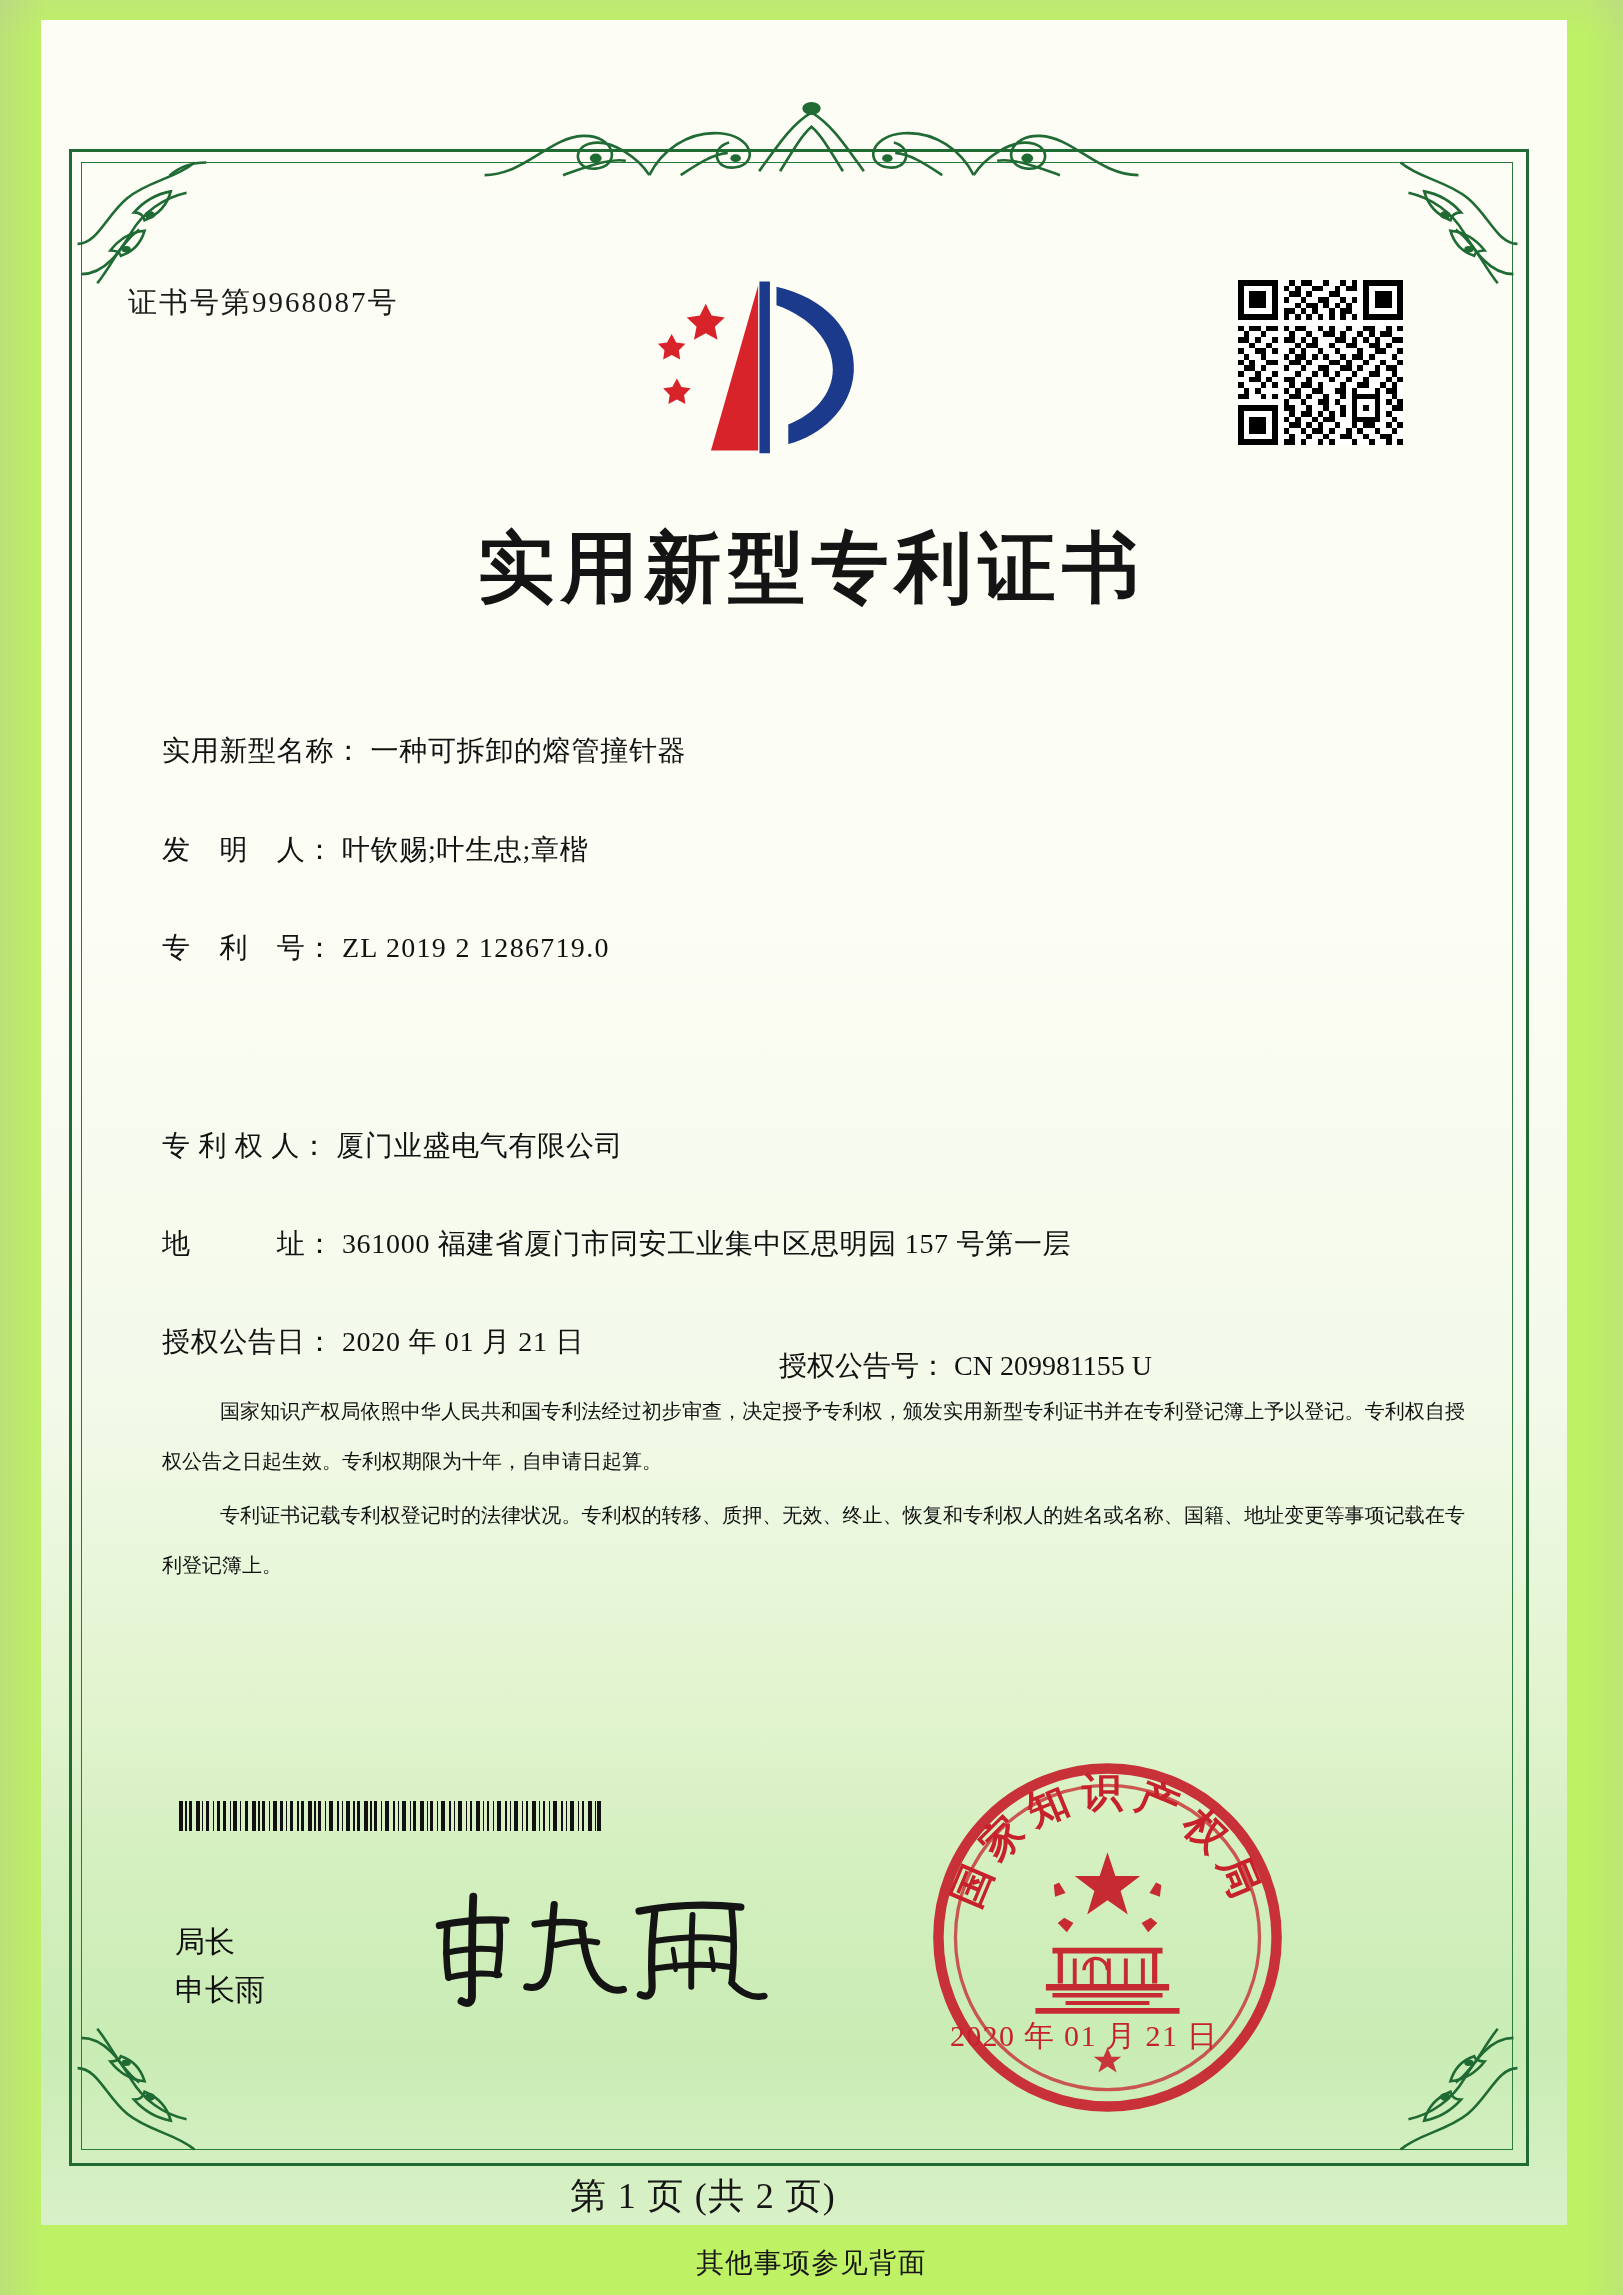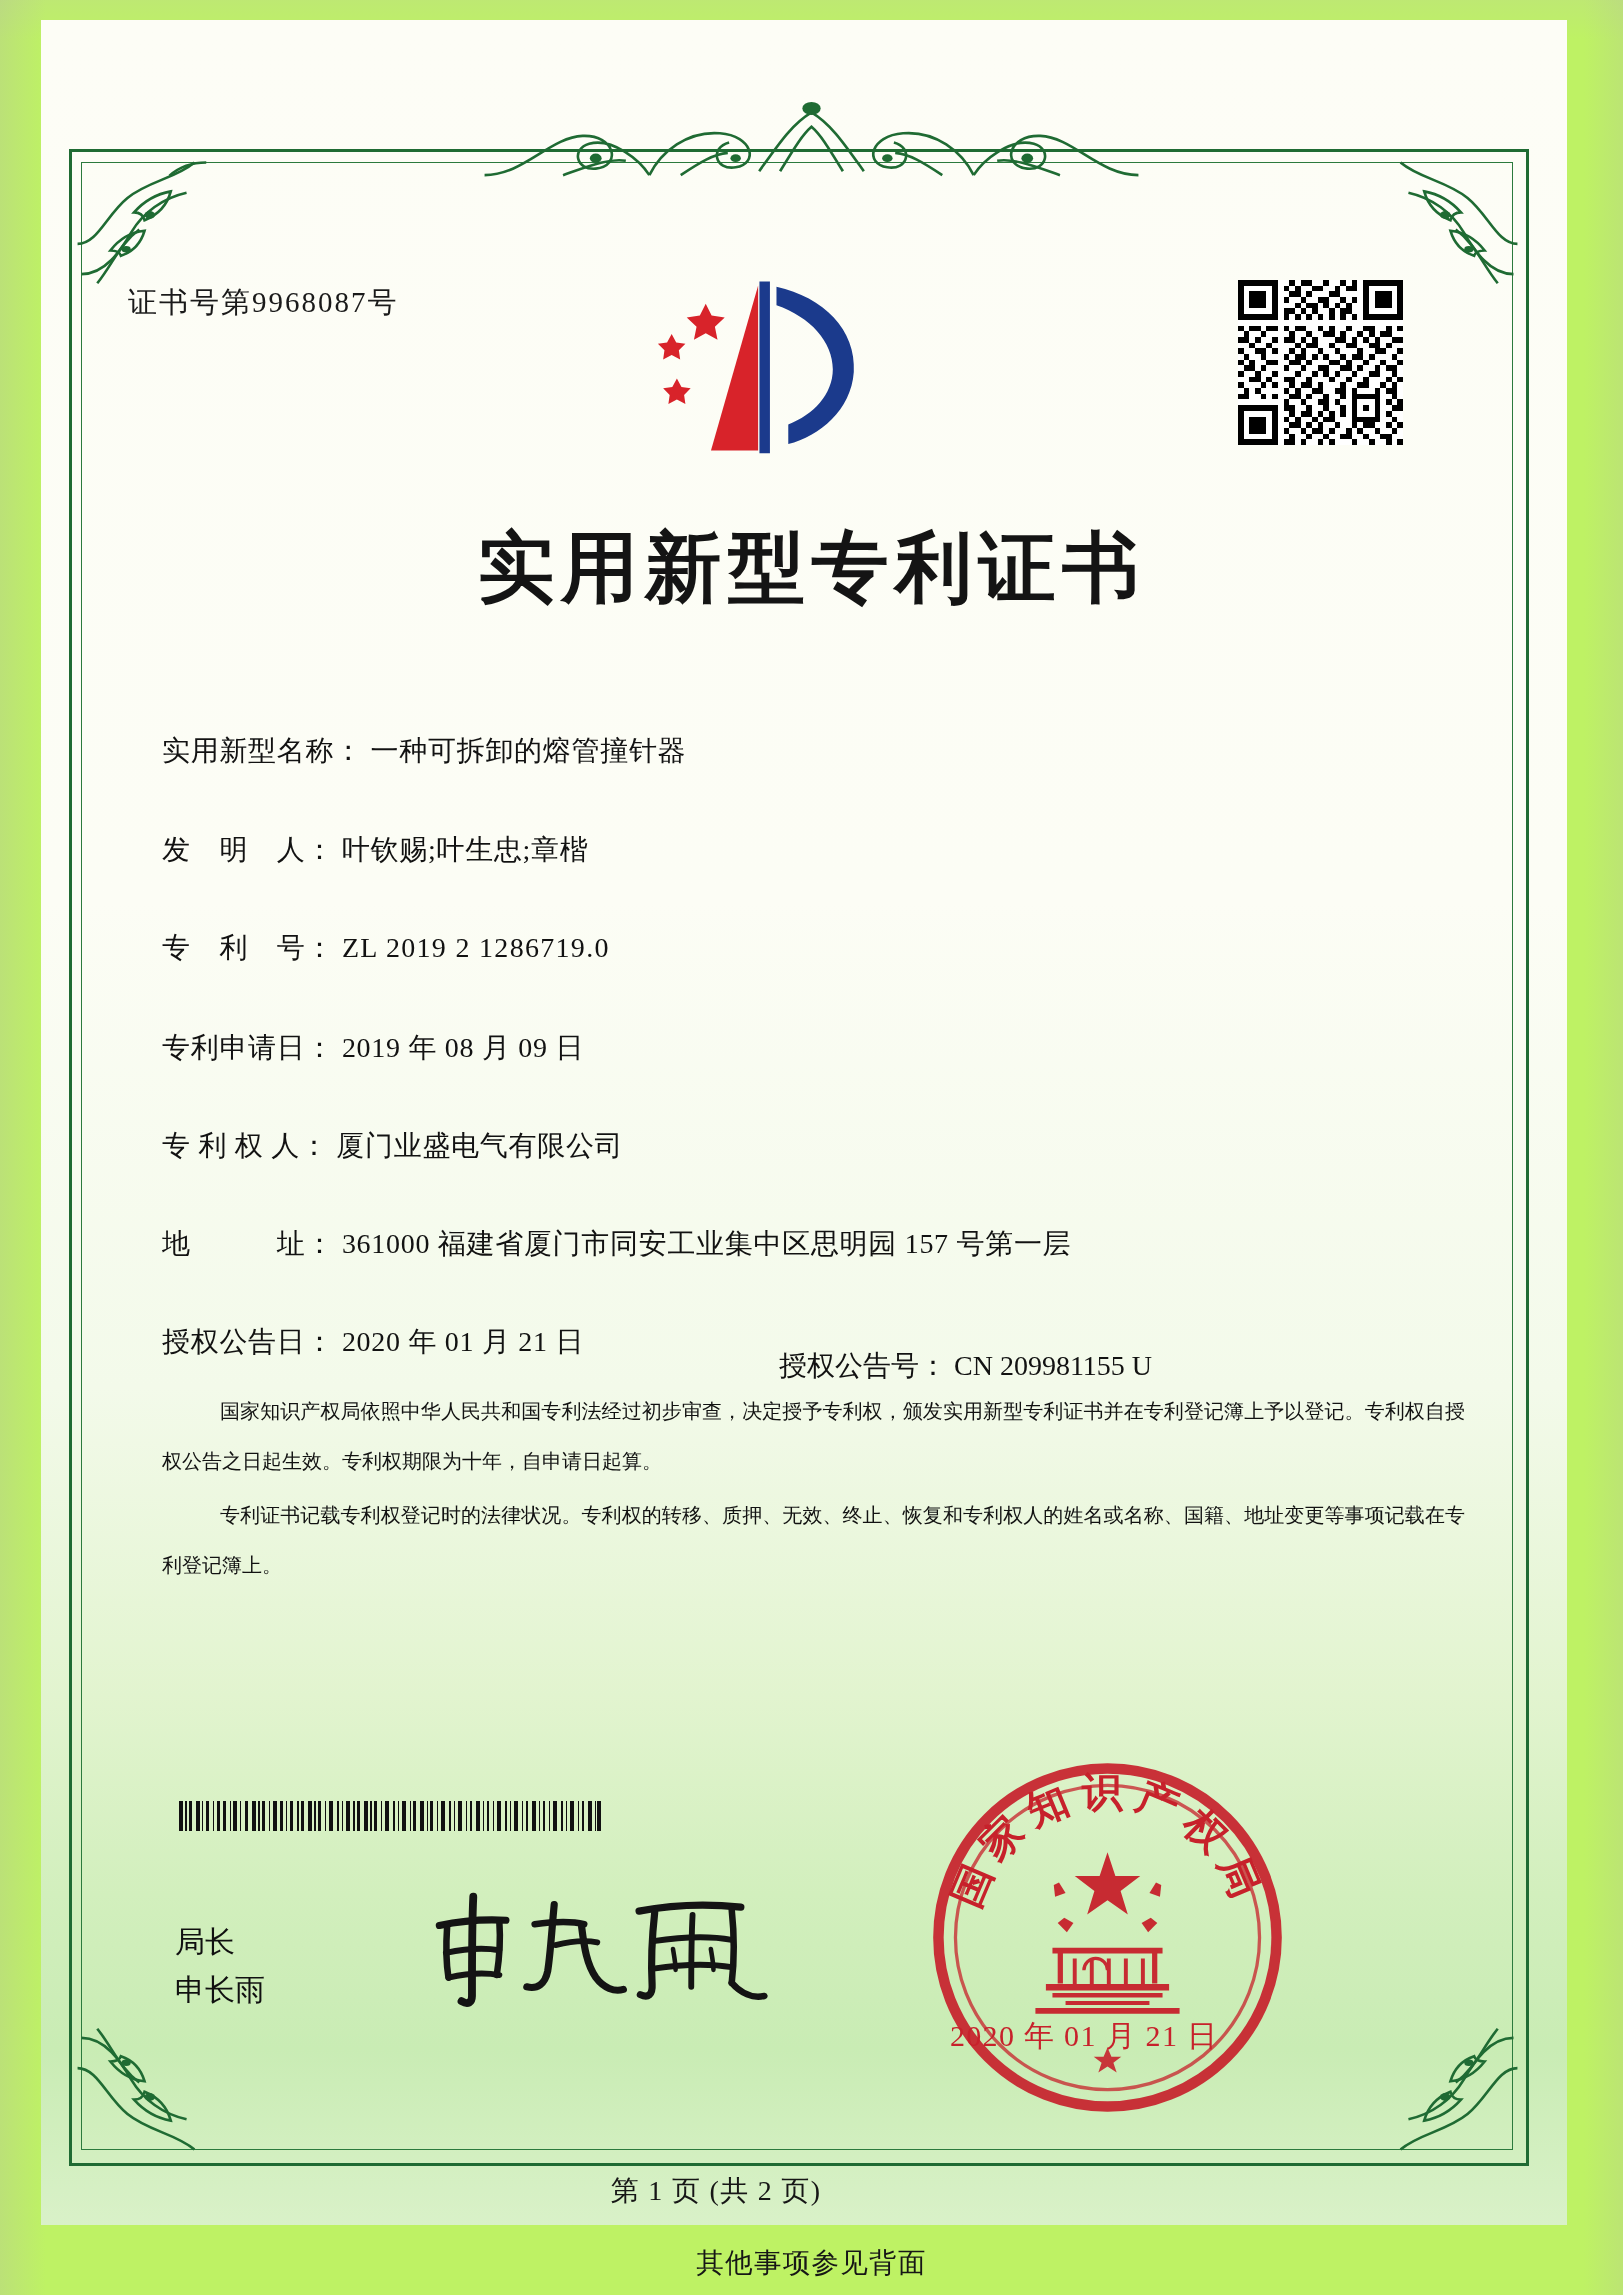--- a/index.html
+++ b/index.html
@@ -219,24 +219,23 @@
     white-space: nowrap;
   }
 
   
   #page-num {
     position: absolute;
     left: 0;
     top: 2172px;
     width: 1406px;
     text-align: center;
-    font-size: 28px;
+    font-size: 36px;
     color: #161616;
     letter-spacing: 1.3px;
-    padding-left: 13px;
   }
   #foot-note {
     position: absolute;
     left: 0;
     top: 2245px;
     width: 1623px;
     text-align: center;
     font-size: 27.5px;
     color: #161616;
     letter-spacing: 1.3px;
@@ -589,24 +588,20 @@
   <div class="field" id="f-inv">
     <span class="lbl">发　明　人：</span>
     <span class="val">叶钦赐;叶生忠;章楷</span>
   </div>
 
   <div class="field" id="f-pid">
     <span class="lbl">专　利　号：</span>
     <span class="val digits">ZL 2019 2 1286719.0</span>
   </div>
 
-  <div class="field" id="f-appd">
-    <span class="lbl">专利申请日：</span>
-    <span class="val">2019 年 08 月 09 日</span>
-  </div>
 
   <div class="field" id="f-owner">
     <span class="lbl">专 利 权 人：</span>
     <span class="val">厦门业盛电气有限公司</span>
   </div>
 
   <div class="field" id="f-addr">
     <span class="lbl">地　　　址：</span>
     <span class="val">361000 福建省厦门市同安工业集中区思明园 157 号第一层</span>
   </div>

